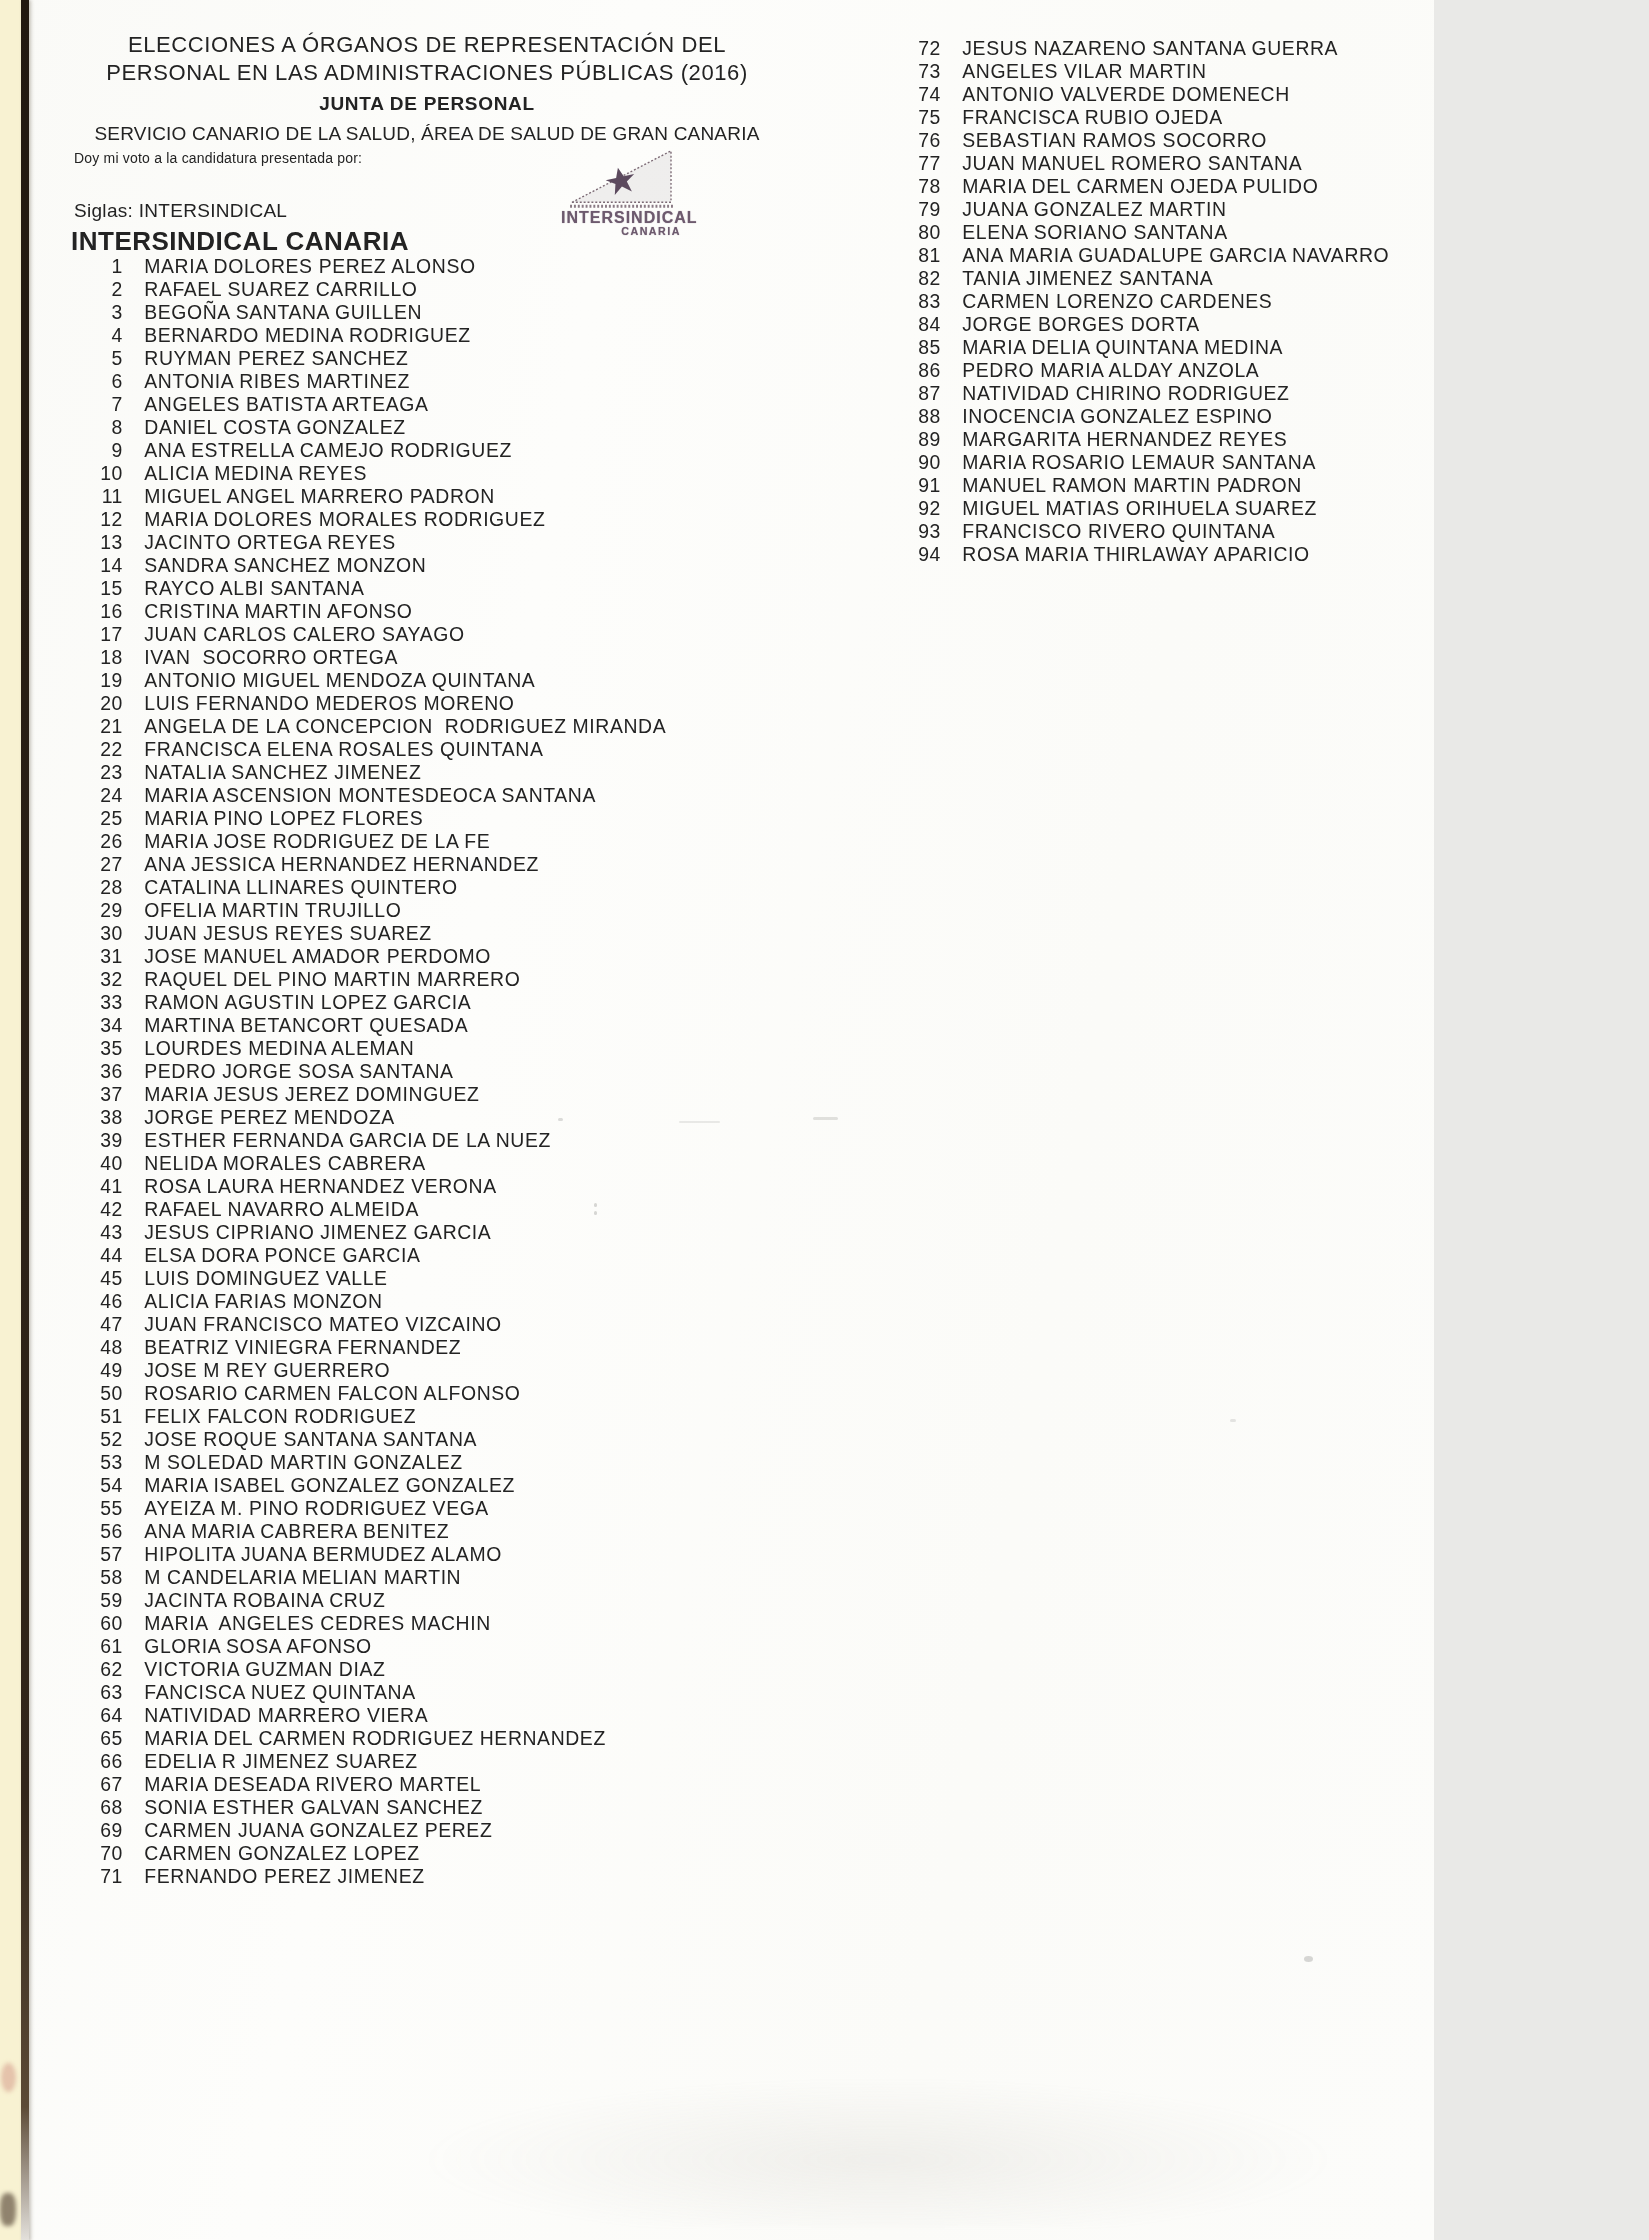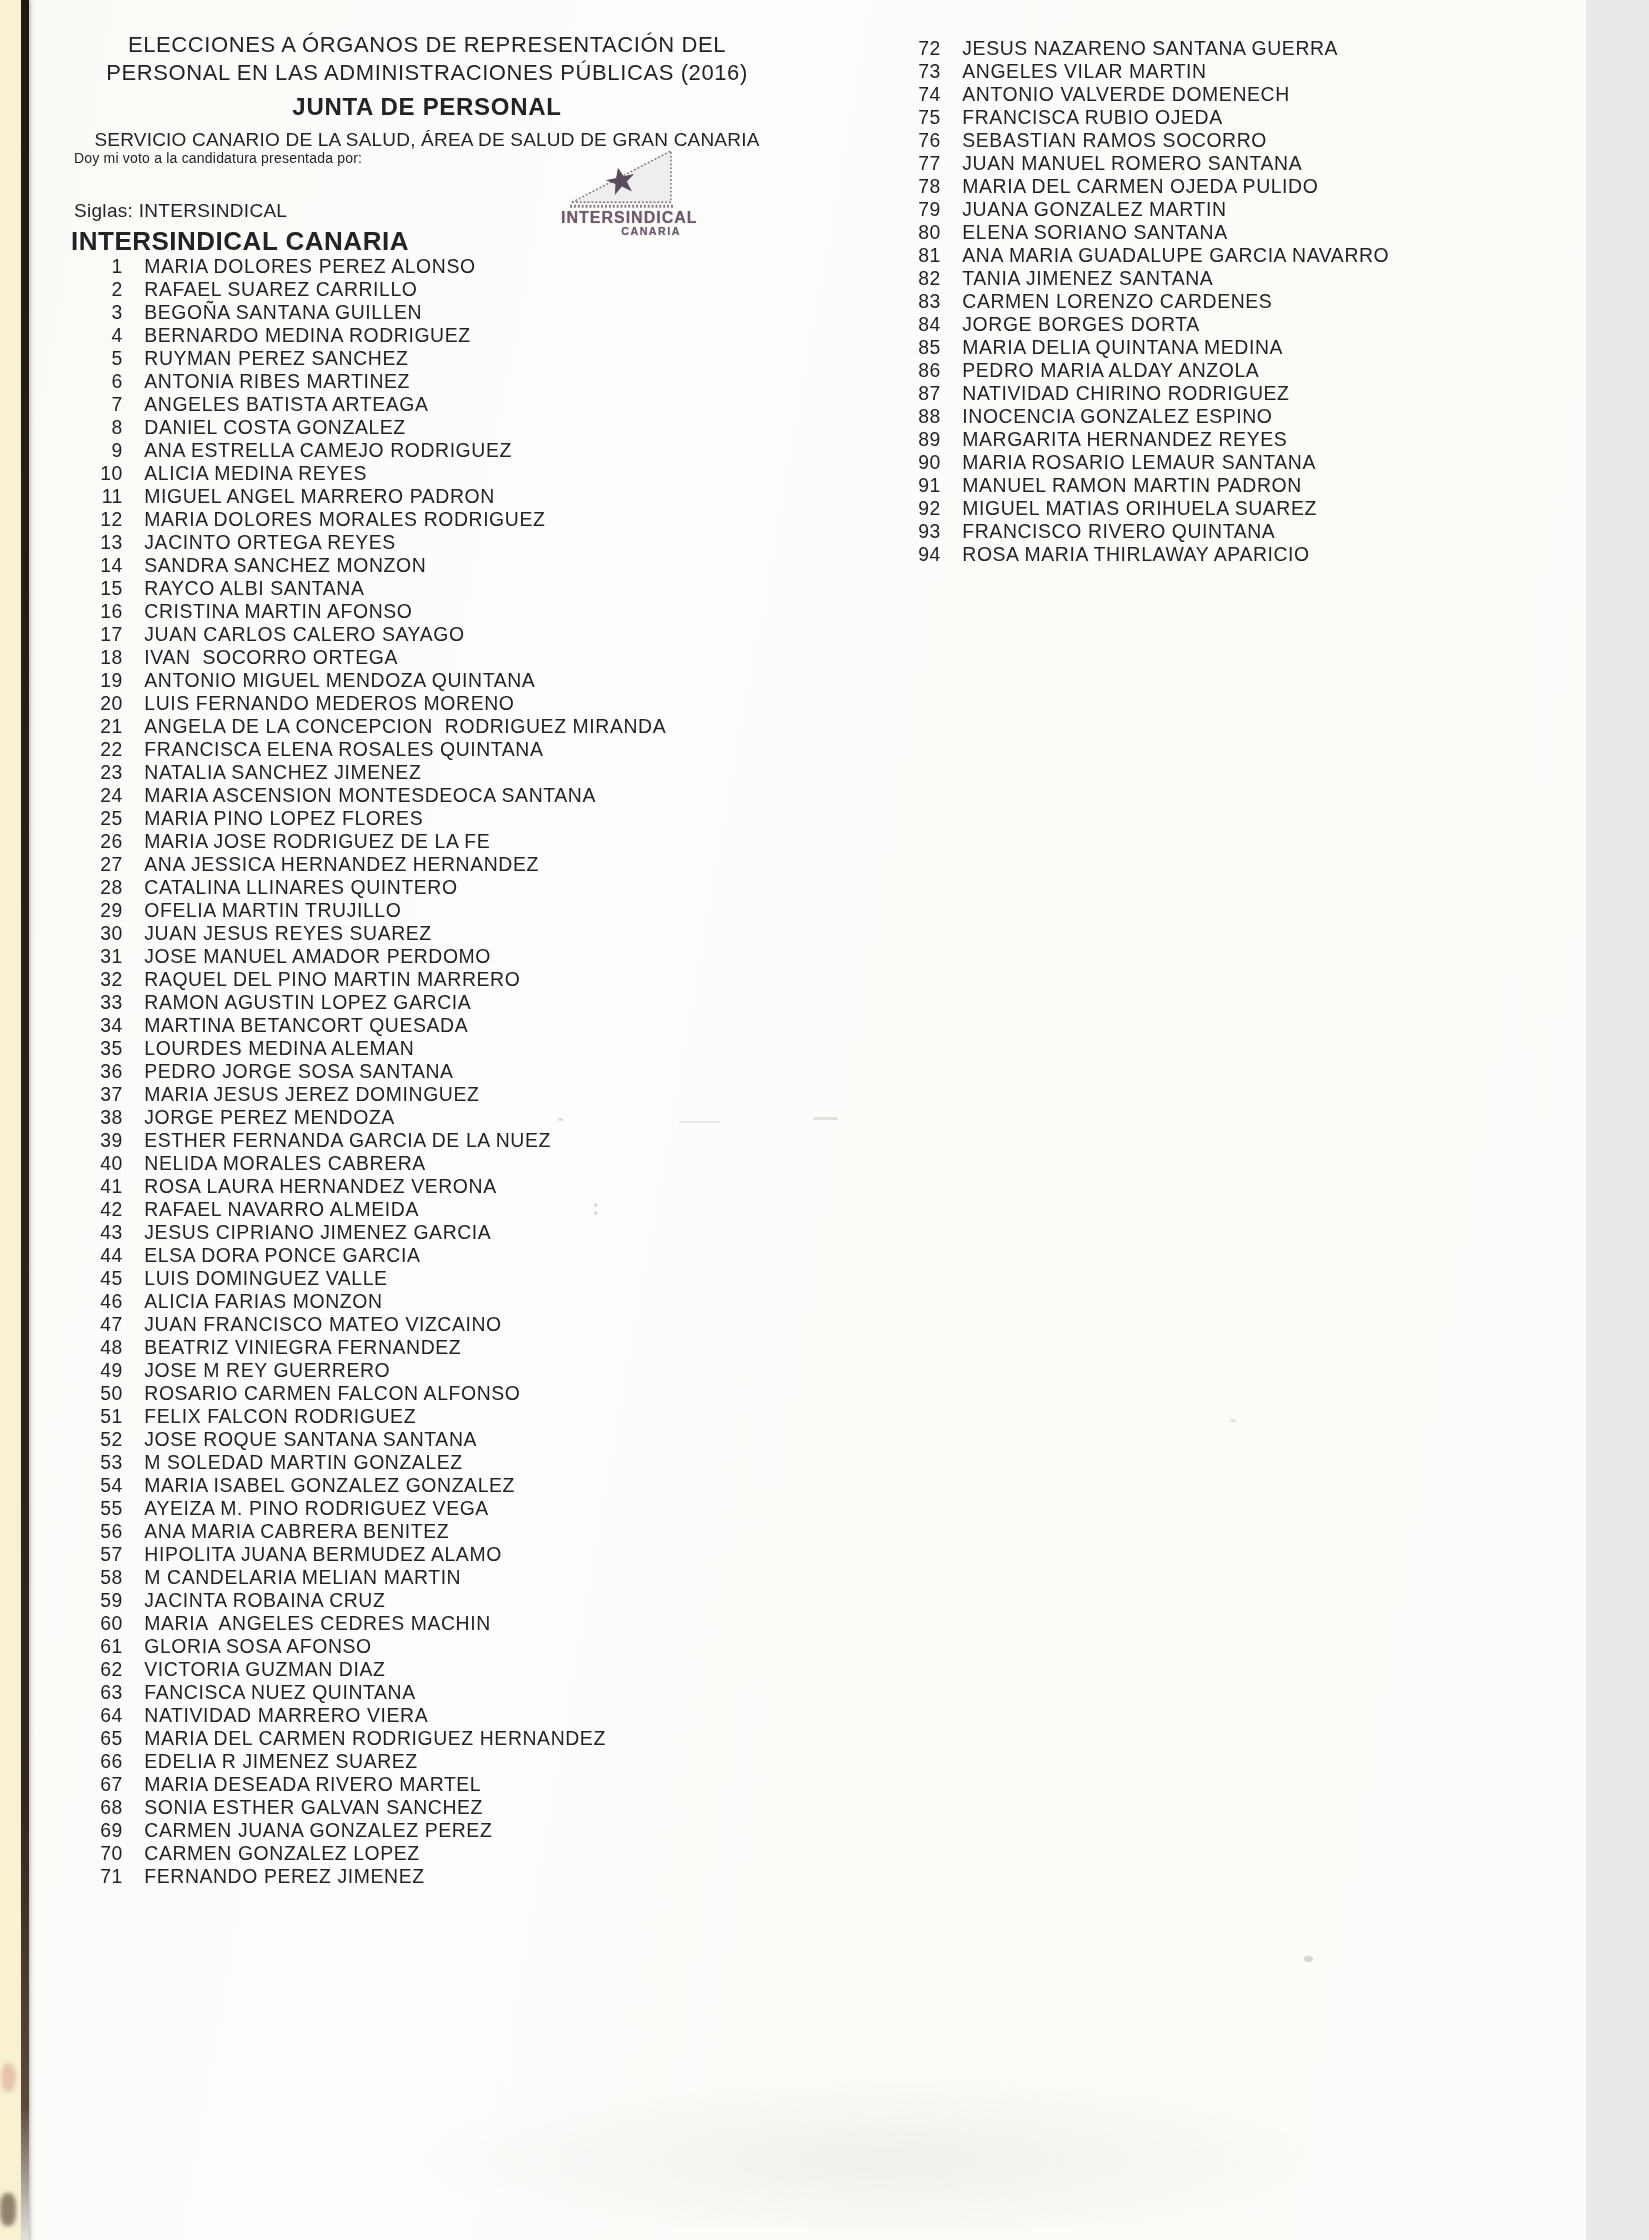--- a/index.html
+++ b/index.html
@@ -1,30 +1,30 @@
 <!DOCTYPE html>
 <html><head>
 <meta charset="utf-8">
 <style>
   html,body{margin:0;padding:0;background:#e9e9e7;}
   .page{
-    position:relative;width:1586px;height:2241px;overflow:hidden;
+    position:relative;width:1434px;height:2241px;overflow:hidden;
     background:linear-gradient(100deg,#fafaf7 0%,#fdfdfb 35%,#fbfbf8 70%,#fcfcfa 100%);
     font-family:"Liberation Sans", sans-serif;color:#232323;
   }
   .page *{box-sizing:border-box;}
   
   .edge-cream{position:absolute;left:0;top:0;width:21.3px;height:2241px;background:#f8f2d2;}
   .edge-line{position:absolute;left:21.3px;top:0;width:7.8px;height:2241px;
     background:linear-gradient(#221910 0%,#32261a 80%,#5c4a36 94%,rgba(92,74,54,.15) 100%);
     box-shadow:1.9px 0 3.9px rgba(70,55,35,.30);}
   
   .header{position:absolute;left:92px;top:31px;width:670px;text-align:center;}
   .h-line{font-size:22px;line-height:28px;letter-spacing:0.6px;}
-  .h-sub{font-size:24px;font-weight:bold;letter-spacing:0.7px;margin-top:5.8px;}
+  .h-sub{font-size:19px;font-weight:bold;letter-spacing:0.7px;margin-top:5.8px;}
   .h-org{font-size:19px;letter-spacing:0.2px;margin-top:7.8px;}
   .vote-line{position:absolute;left:74px;top:150px;font-size:14px;letter-spacing:0.2px;}
   .siglas{position:absolute;left:74px;top:200px;font-size:19px;letter-spacing:0.3px;}
   .cand-name{position:absolute;left:71px;top:226px;font-size:26px;font-weight:bold;letter-spacing:0.5px;}
   
   .logo{position:absolute;left:561px;top:146px;width:120px;text-align:center;color:#6d5a6e;}
   .logo svg{display:block;margin:0 auto;}
   .logo-t1{font-size:16px;font-weight:bold;letter-spacing:1px;line-height:12.6px;
     text-shadow:0 0 1px rgba(109,90,110,.7);}
   .logo-t2{font-size:10.7px;font-weight:bold;letter-spacing:1.5px;line-height:12.6px;

